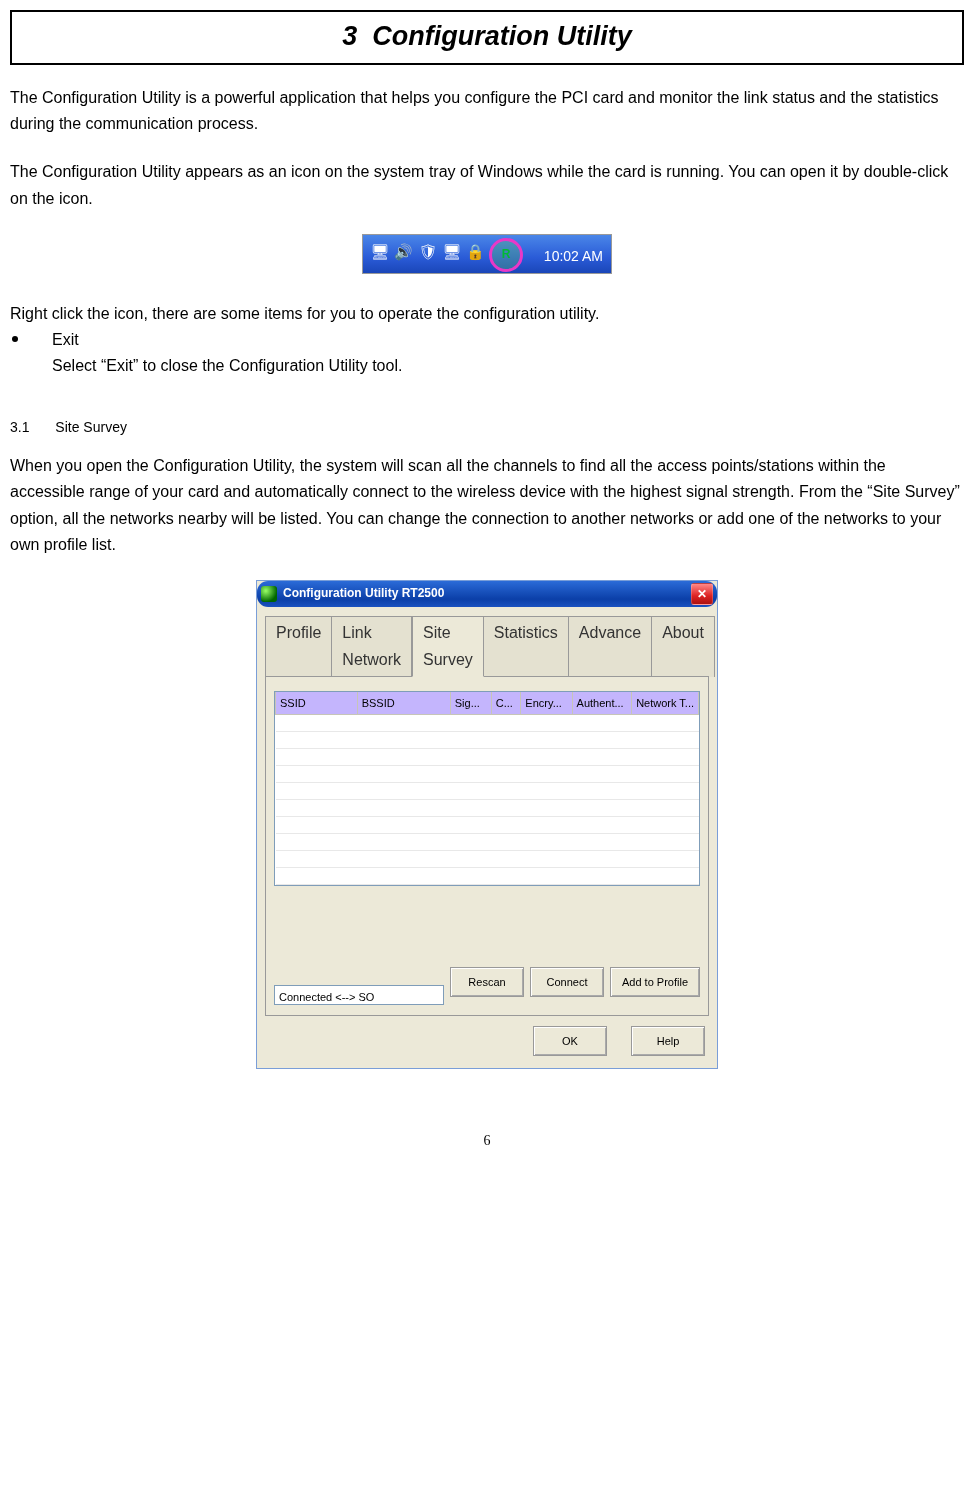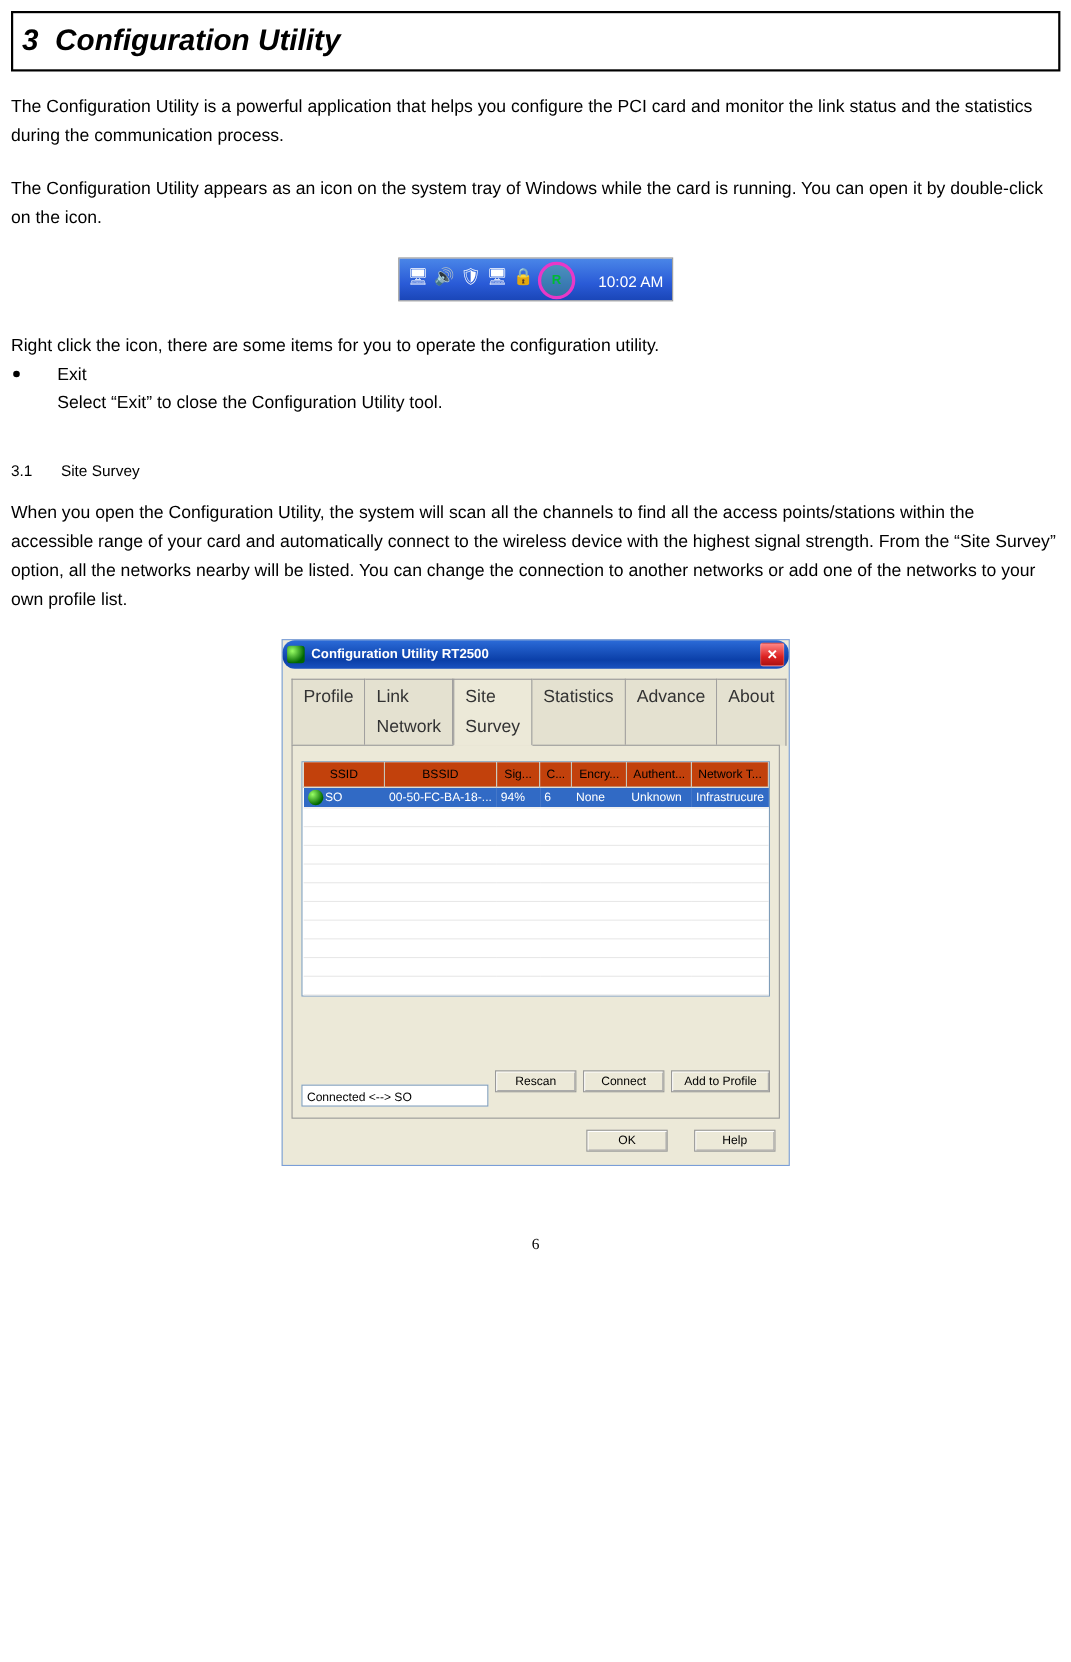--- a/index.html
+++ b/index.html
@@ -15,20 +15,21 @@
   .chapter-box {
     border: 2px solid #000;
     padding: 2px 8px 4px 8px;
     margin-bottom: 20px;
   }
   .chapter-title {
     font-size: 27px;
     font-weight: bold;
     font-style: italic;
     margin: 0;
+    text-align: center;
   }
   p {
     margin: 0 0 22px 0;
   }
   ul.bullets {
     list-style: none;
     padding: 0;
     margin: 0 0 22px 0;
   }
   ul.bullets > li {
@@ -145,25 +146,25 @@
     border:1px solid #7f9db9;
     background:#fff;
     margin:6px 0 0 0;
   }
   table.grid {
     width:100%;
     border-collapse:collapse;
     font-size:11px;
   }
   table.grid th {
-    background:#c2410c;
+    background:#c4b5fd;
     border:1px solid #c7c5b8;
     border-top:none;
     font-weight:normal;
-    text-align:center;
+    text-align:left;
     padding:2px 4px;
     color:#000;
     white-space:nowrap;
     overflow:hidden;
   }
   table.grid td {
     border-bottom:1px solid #e8e8e8;
     padding:0 4px;
     height:16px;
     white-space:nowrap;
@@ -177,21 +178,21 @@
   }
   .panel-bottom{
     position:absolute;left:8px;right:8px;bottom:10px;
     display:flex;gap:6px;align-items:center;
   }
   .status-box{
     flex:1;height:20px;border:1px solid #7f9db9;background:#fff;
     padding:2px 4px;font-size:11px;box-sizing:border-box;margin-top:26px;
   }
   .btn{
-    height:20px;min-width:74px;border:1px solid #999;background:#ece9d8;
+    height:30px;min-width:74px;border:1px solid #999;background:#ece9d8;
     font-size:11px;padding:0 8px;box-sizing:border-box;
     box-shadow:inset 1px 1px 0 #fff, inset -1px -1px 0 #aaa;
     display:flex;align-items:center;justify-content:center;
   }
   .dlg-buttons{
     padding:10px 12px 12px 0;
     display:flex;justify-content:flex-end;gap:24px;
   }
   .pagenum { text-align:center; font-family:'Times New Roman',serif; font-size:14px; margin-top:60px;}
 </style>
@@ -279,29 +280,20 @@
               <th>SSID</th>
               <th>BSSID</th>
               <th>Sig...</th>
               <th>C...</th>
               <th>Encry...</th>
               <th>Authent...</th>
               <th>Network T...</th>
             </tr>
           </thead>
           <tbody id="grid-body">
-              <tr class="sel">
-                <td><span class="row-icon"></span>SO</td>
-                <td>00-50-FC-BA-18-...</td>
-                <td>94%</td>
-                <td>6</td>
-                <td>None</td>
-                <td>Unknown</td>
-                <td>Infrastrucure</td>
-              </tr>
               <tr>
                 <td></td>
                 <td></td>
                 <td></td>
                 <td></td>
                 <td></td>
                 <td></td>
                 <td></td>
               </tr>
               <tr>

